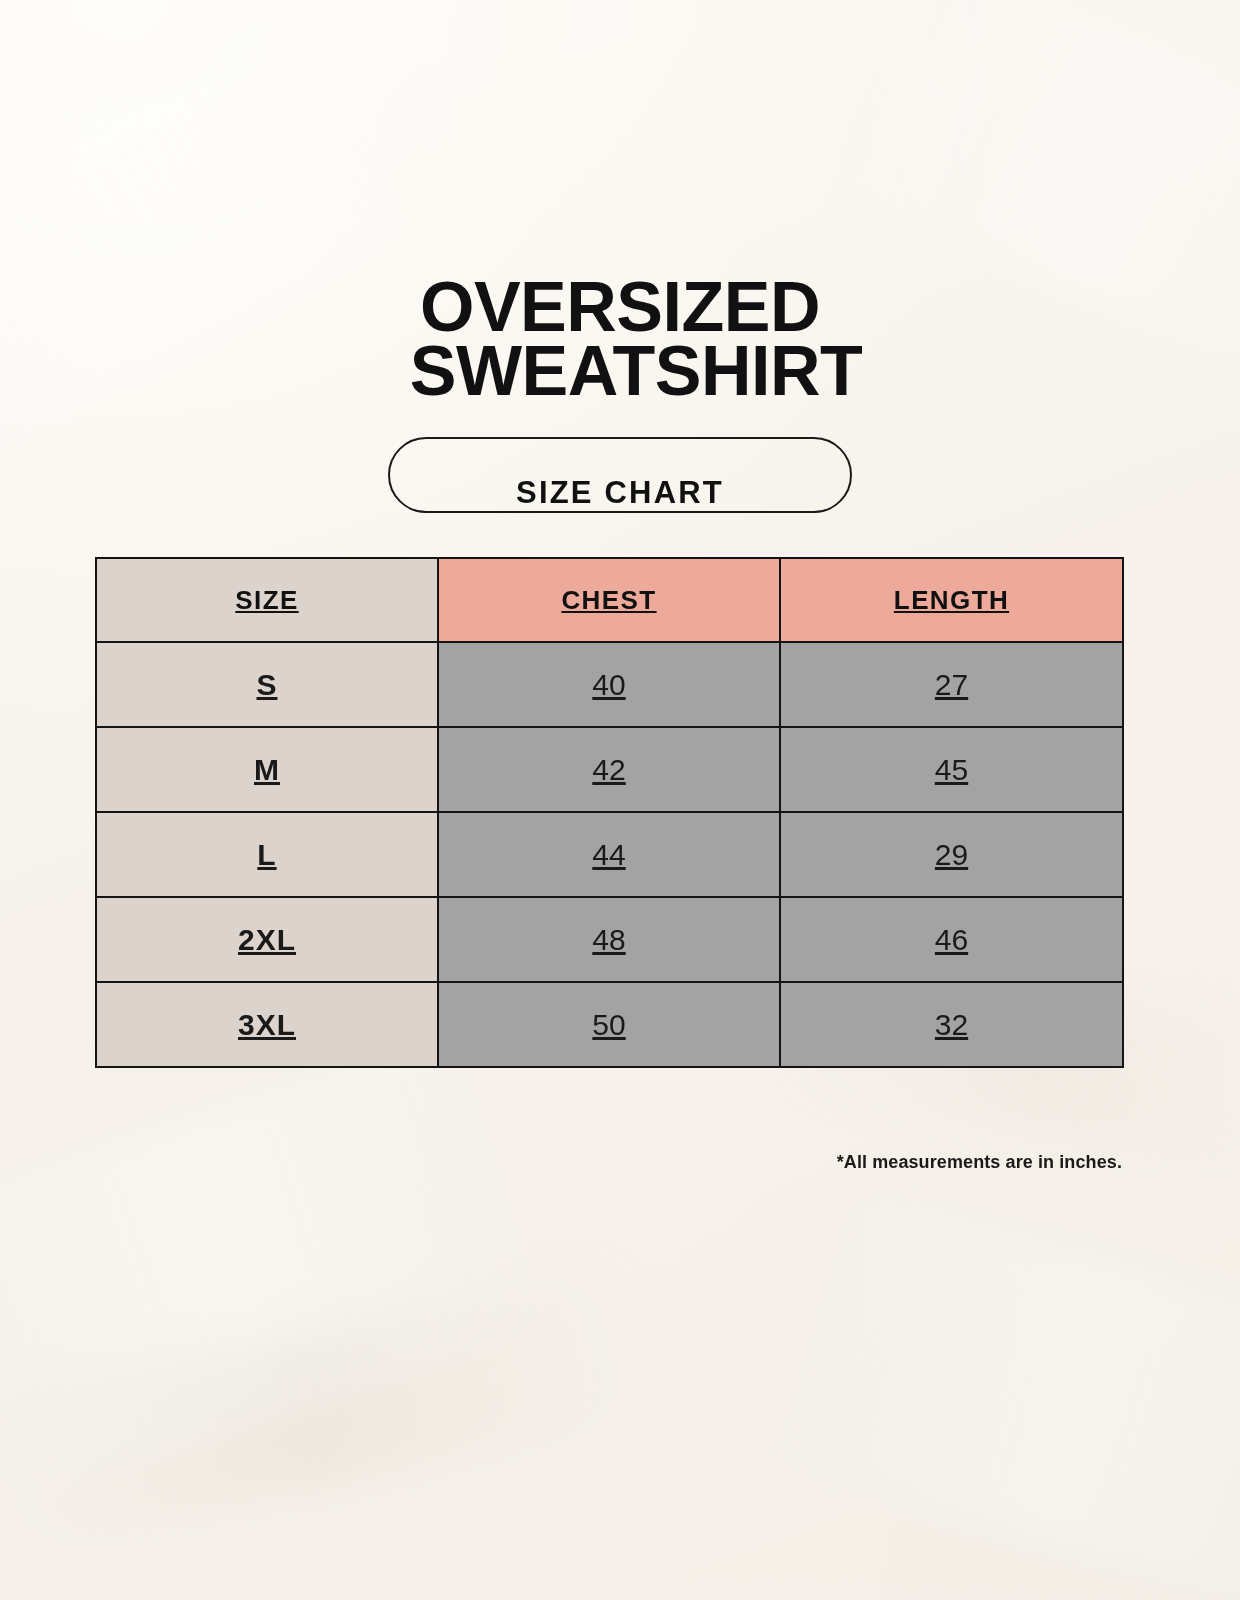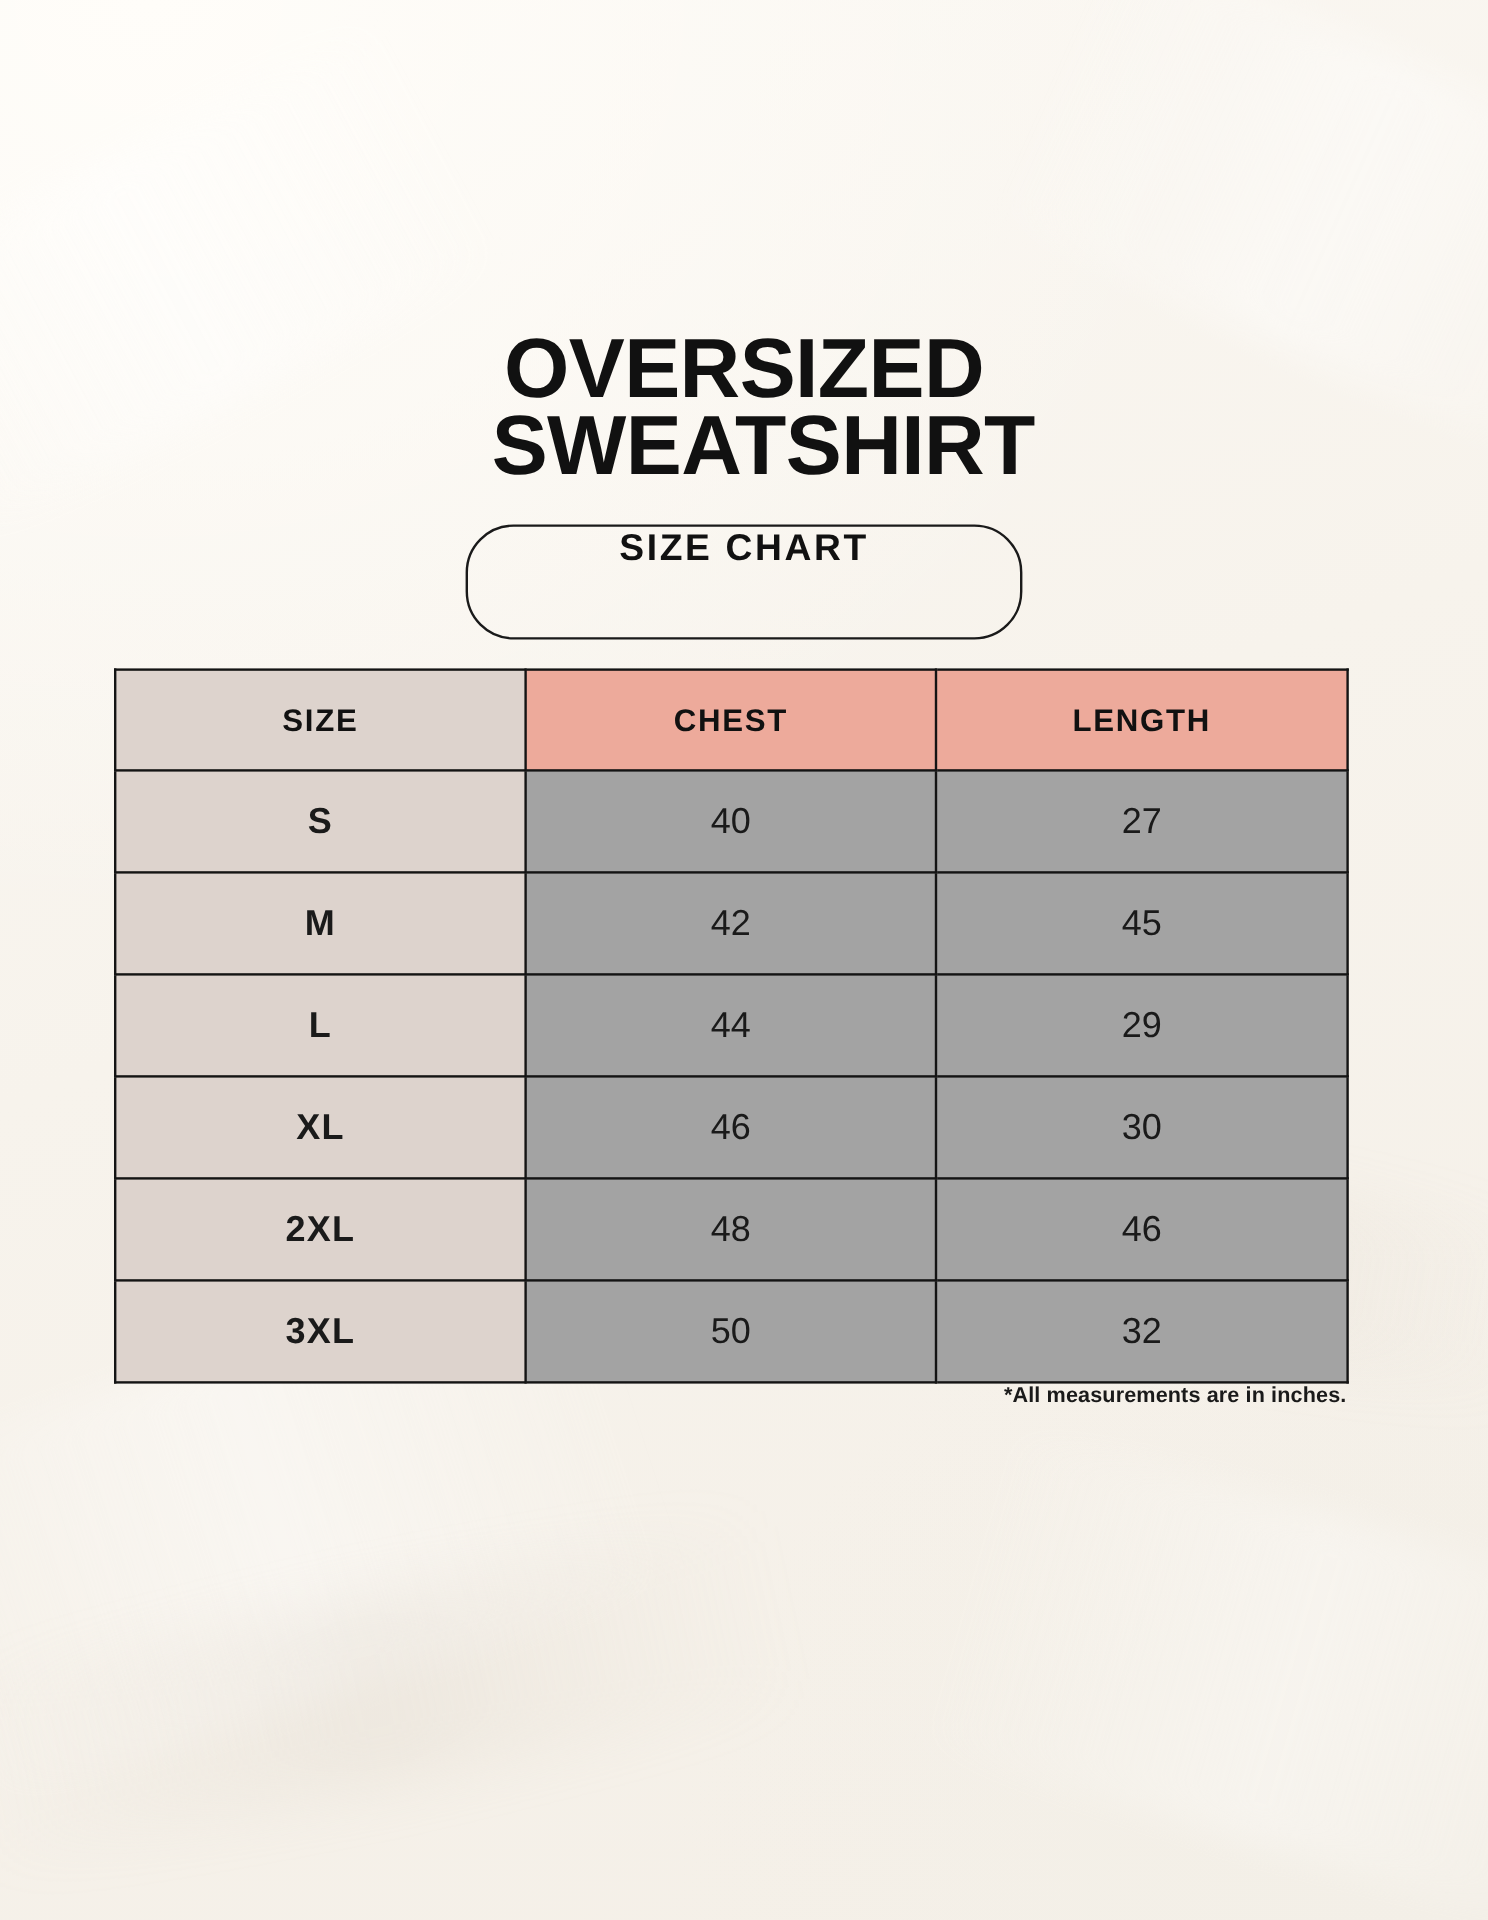--- a/index.html
+++ b/index.html
@@ -64,25 +64,25 @@
     text-transform: uppercase;
   }
   .title .line2 { display: block; margin-left: 32px; }
 
   .pill {
     position: absolute;
     left: 50%;
     transform: translateX(-50%);
     top: 437px;
     width: 464px;
-    height: 96px;
+    height: 76px;
     border: 2.5px solid #1a1a1a;
     border-radius: 40px;
     display: flex;
-    align-items: flex-start;
+    align-items: flex-end;
     justify-content: center;
     box-sizing: border-box;
     background: transparent;
   }
   .pill span {
     font-size: 31px;
     font-weight: 700;
     letter-spacing: 2.2px;
     color: #111111;
   }
@@ -95,20 +95,21 @@
   }
   table.size-chart {
     border-collapse: collapse;
     width: 1027px;
     table-layout: fixed;
   }
   table.size-chart td, table.size-chart th {
     border: 2px solid #141414;
     text-align: center;
     box-sizing: border-box;
+    text-decoration: underline;
   }
   table.size-chart th {
     height: 84px;
     font-size: 26px;
     font-weight: 700;
     letter-spacing: 1.4px;
     color: #111111;
   }
   th.col-size { background: #ddd3cd; width: 342px; }
   th.col-chest { background: #edaa9b; width: 342px; }
@@ -179,25 +180,20 @@
           <td class="size-cell">M</td>
           <td class="val-cell">42</td>
           <td class="val-cell">45</td>
         </tr>
         <tr>
           <td class="size-cell">L</td>
           <td class="val-cell">44</td>
           <td class="val-cell">29</td>
         </tr>
         <tr>
-          <td class="size-cell">XL</td>
-          <td class="val-cell">46</td>
-          <td class="val-cell">30</td>
-        </tr>
-        <tr>
           <td class="size-cell">2XL</td>
           <td class="val-cell">48</td>
           <td class="val-cell">46</td>
         </tr>
         <tr>
           <td class="size-cell">3XL</td>
           <td class="val-cell">50</td>
           <td class="val-cell">32</td>
         </tr>
       </tbody>

